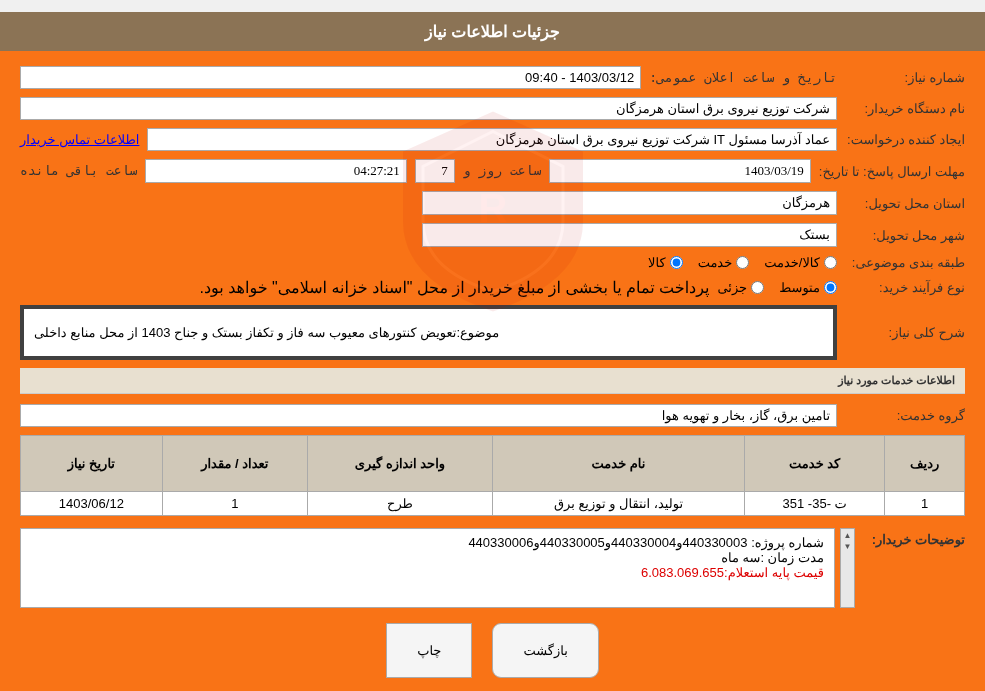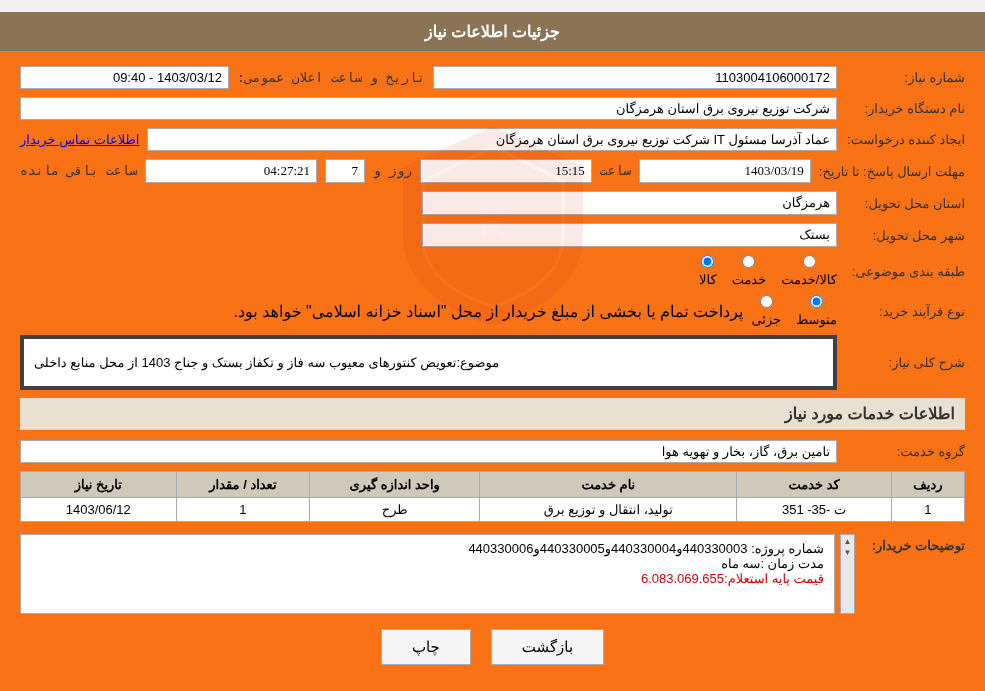--- a/index.html
+++ b/index.html
@@ -67,49 +67,48 @@
     }
     .radio-group {
       display: flex;
       gap: 15px;
       align-items: center;
     }
     .radio-item {
       display: flex;
       align-items: center;
       gap: 4px;
-      flex-direction: column;
     }
     .section-title {
       background: #e8e0d0;
       color: #333;
       font-weight: bold;
-      font-size: 16px;
+      font-size: 11px;
       padding: 6px 10px;
       margin-bottom: 10px;
       border-bottom: 1px solid #ccc;
     }
     .watermark-area {
       position: relative;
     }
     .table-section {
       width: 100%;
       border-collapse: collapse;
       margin-bottom: 12px;
     }
     .table-section th {
       background: #d0c8b8;
       border: 1px solid #aaa;
-      padding: 5px 8px;
+      padding: 20px 8px;
       text-align: center;
       font-weight: bold;
     }
     .table-section td {
       border: 1px solid #aaa;
-      padding: 4px 16px;
+      padding: 4px 8px;
       text-align: center;
       background: #fff;
     }
     .description-box {
       border: 4px solid #404040;
       background: #fff;
       padding: 16px 10px;
       min-height: 40px;
       text-align: left;
       width: 100%;
@@ -158,32 +157,33 @@
       color: #555;
     }
     .button-row {
       display: flex;
       justify-content: center;
       gap: 20px;
       margin-top: 15px;
       padding-bottom: 15px;
     }
     .btn {
-      padding: 8px 30px;
+      padding: 19px 30px;
       border: 1px solid #aaa;
       cursor: pointer;
-      font-size: 15px;
+      font-size: 13px;
       font-family: Tahoma, Arial, sans-serif;
       background: #e8e8e8;
     }
     .btn-print {
       background: #f5f5f5;
     }
     .btn-back {
       background: #f5f5f5;
+      border-radius: 9px;
     }
     .note-text {
       color: #000;
       font-size: 16px;
     }
     .shield-watermark {
       position: absolute;
       top: 50%;
       left: 50%;
       transform: translate(-50%, -50%);
@@ -210,41 +210,39 @@
       <div class="shield-watermark">
         <svg width="200" height="220" viewBox="0 0 200 220">
           <path d="M100 10 L190 50 L190 120 Q190 180 100 210 Q10 180 10 120 L10 50 Z" fill="#c00000"></path>
           <path d="M100 30 L170 65 L170 120 Q170 168 100 190 Q30 168 30 120 L30 65 Z" fill="none" stroke="#ff6666" stroke-width="3"></path>
           <text x="100" y="120" text-anchor="middle" font-size="40" fill="#ff0000" font-weight="bold">R</text>
         </svg>
       </div>
 
       <div class="form-row">
         <span class="field-label">شماره نیاز:</span>
-        <div class="field-value wide">1103004106000172</div>
         <span class="inline-label">تاریخ و ساعت اعلان عمومی:</span>
         <div class="field-value">1403/03/12 - 09:40</div>
       </div>
 
       <div class="form-row">
         <span class="field-label">نام دستگاه خریدار:</span>
         <div class="field-value wide">شرکت توزیع نیروی برق استان هرمزگان</div>
       </div>
 
       <div class="form-row">
         <span class="field-label">ایجاد کننده درخواست:</span>
         <div class="field-value wide">عماد آذرسا مسئول IT شرکت توزیع نیروی برق استان هرمزگان</div>
         <span class="info-link">اطلاعات تماس خریدار</span>
       </div>
 
       <div class="form-row">
         <span class="field-label">مهلت ارسال پاسخ: تا تاریخ:</span>
         <div class="field-value narrow">1403/03/19</div>
         <span class="inline-label">ساعت</span>
-        <div class="field-value narrow">15:15</div>
         <span class="inline-label">روز و</span>
         <div class="field-value narrow" style="max-width:40px;">7</div>
         <div class="field-value narrow">04:27:21</div>
         <span class="inline-label">ساعت باقی مانده</span>
       </div>
 
       <div class="form-row">
         <span class="field-label">استان محل تحویل:</span>
         <div class="field-value narrow">هرمزگان</div>
       </div>

